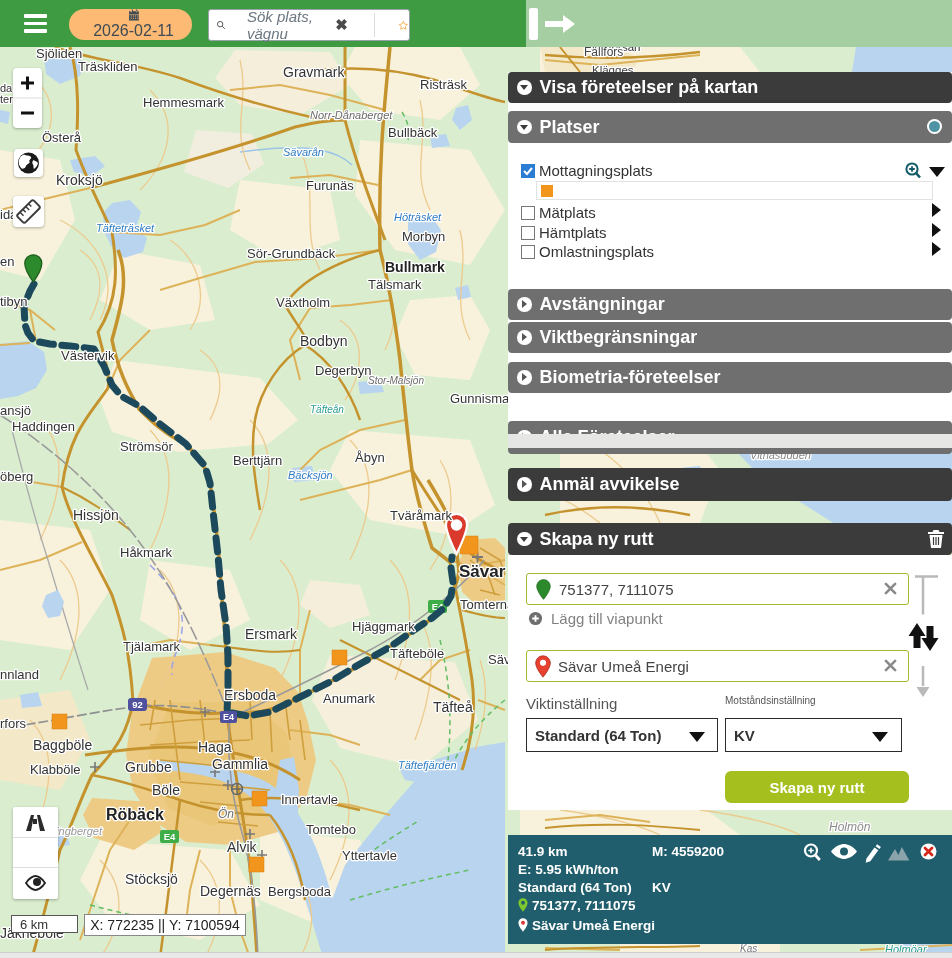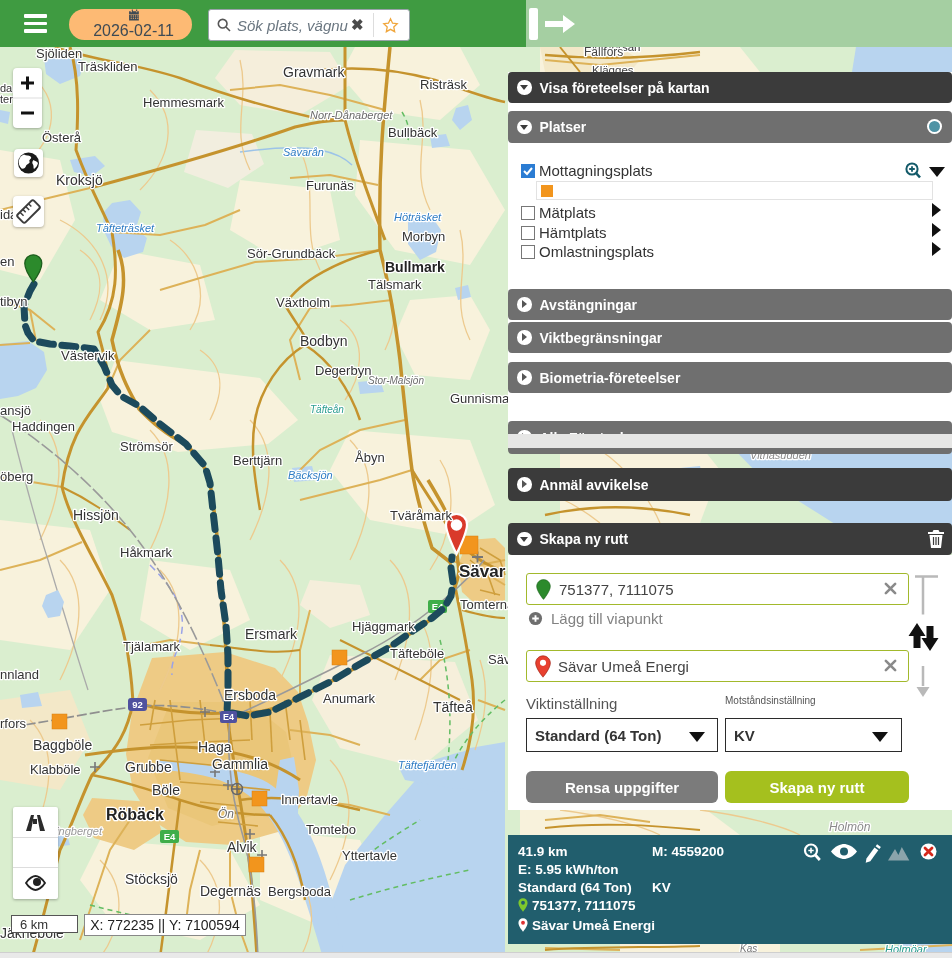--- a/index.html
+++ b/index.html
@@ -5,26 +5,26 @@
 html,body{margin:0;padding:0;}
 body{width:952px;height:958px;overflow:hidden;position:relative;font-family:"Liberation Sans",sans-serif;background:#dcefd2;}
 .abs{position:absolute;}
 
 #topbar{left:0;top:0;width:526px;height:47px;background:#3f9b41;z-index:30;}
 #topbar2{left:526px;top:0;width:426px;height:47px;background:#a5cfa2;z-index:30;}
 #burger{left:24px;top:14px;width:23px;height:19px;z-index:31;}
 #burger div{height:3.5px;background:#fff;margin-bottom:4px;border-radius:1px;}
 #datepill{left:69px;top:9px;width:123px;height:31px;background:#fdba74;border-radius:16px;z-index:31;display:flex;align-items:center;flex-direction:column;}
 #datepill .txt{color:#3e4a54;font-size:16px;margin-left:6px;}
-#searchbox{left:208px;top:9px;width:202px;height:32px;background:#fff;border:1px solid #98a2a8;border-radius:3px;z-index:31;display:flex;align-items:center;box-sizing:border-box;}
+#searchbox{left:208px;top:9px;width:202px;height:32px;background:#fff;border:1px solid #98a2a8;border-radius:3px;z-index:31;display:flex;align-items:center;box-sizing:border-box;gap:16px;}
 #searchbox .ph{color:#6a7680;font-size:15px;font-style:italic;margin-left:5px;}
 #searchbox .xx{color:#4a4a4a;font-weight:bold;font-size:15px;margin-left:3px;font-style:normal;}
 #toggler{left:529px;top:8px;width:9px;height:32px;background:#fff;border-radius:2px;z-index:31;}
 
-.bar{left:508px;width:444px;height:31px;border-radius:4px;color:#fff;font-size:14px;font-weight:bold;display:flex;align-items:center;z-index:20;}
+.bar{left:508px;width:444px;height:31px;border-radius:4px;color:#fff;font-size:18px;font-weight:bold;display:flex;align-items:center;z-index:20;}
 .bar .cir{width:14.5px;height:14.5px;border-radius:50%;background:#fff;margin:0 8px 0 9px;position:relative;flex:0 0 auto;}
 .bar .cir .td{position:absolute;left:3.2px;top:5.2px;width:0;height:0;border-left:4px solid transparent;border-right:4px solid transparent;border-top:5.5px solid #3b3b3b;}
 .bar .cir .tr{position:absolute;left:5.2px;top:3.2px;width:0;height:0;border-top:4px solid transparent;border-bottom:4px solid transparent;border-left:5.5px solid #555;}
 .dark{background:#3b3b3b;}
 .gray{background:#6f6f6f;}
 .panelbody{left:508px;width:444px;background:#ffffff;z-index:20;}
 .ckrow{position:absolute;left:13px;display:flex;align-items:center;font-size:15px;color:#333;}
 .cb{width:12px;height:12px;border:1px solid #777;background:#fff;margin-right:4px;flex:0 0 auto;}
 .cbc{width:14px;height:14px;background:#2b7cd3;margin-right:4px;position:relative;flex:0 0 auto;border:0;}
 .arr-r{position:absolute;width:0;height:0;border-top:7px solid transparent;border-bottom:7px solid transparent;border-left:9px solid #111;}
@@ -447,21 +447,20 @@
   <div class="abs" style="left:18px;top:140px;font-size:15px;color:#555">Viktinställning</div>
   <div class="abs" style="left:217px;top:140px;font-size:10px;color:#555">Motståndsinställning</div>
   <div class="sel" style="left:18px;top:163px;width:192px">
       <span style="margin-left:8px">Standard (64 Ton)</span>
       <span class="arr-d" style="left:162px;top:13px"></span>
     </div>
   <div class="sel" style="left:217px;top:163px;width:177px">
       <span style="margin-left:8px">KV</span>
       <span class="arr-d" style="left:146px;top:13px"></span>
     </div>
-  <div class="btn" style="left:18px;top:216px;width:192px;background:#7b7b7b">Rensa uppgifter</div>
   <div class="btn" style="left:217px;top:216px;width:184px;background:#a5c01e">Skapa ny rutt</div>
 </div>
 <div id="tealpanel" class="abs">
   <span class="t" style="left:10px;top:9px">41.9 km</span>
   <span class="t" style="left:144px;top:9px">M: 4559200</span>
   <span class="t" style="left:10px;top:27px">E: 5.95 kWh/ton</span>
   <span class="t" style="left:10px;top:45px">Standard (64 Ton)</span>
   <span class="t" style="left:144px;top:45px">KV</span>
   <span class="t" style="left:24px;top:63px">751377, 7111075</span>
   <span class="t" style="left:24px;top:83px">Sävar Umeå Energi</span>

